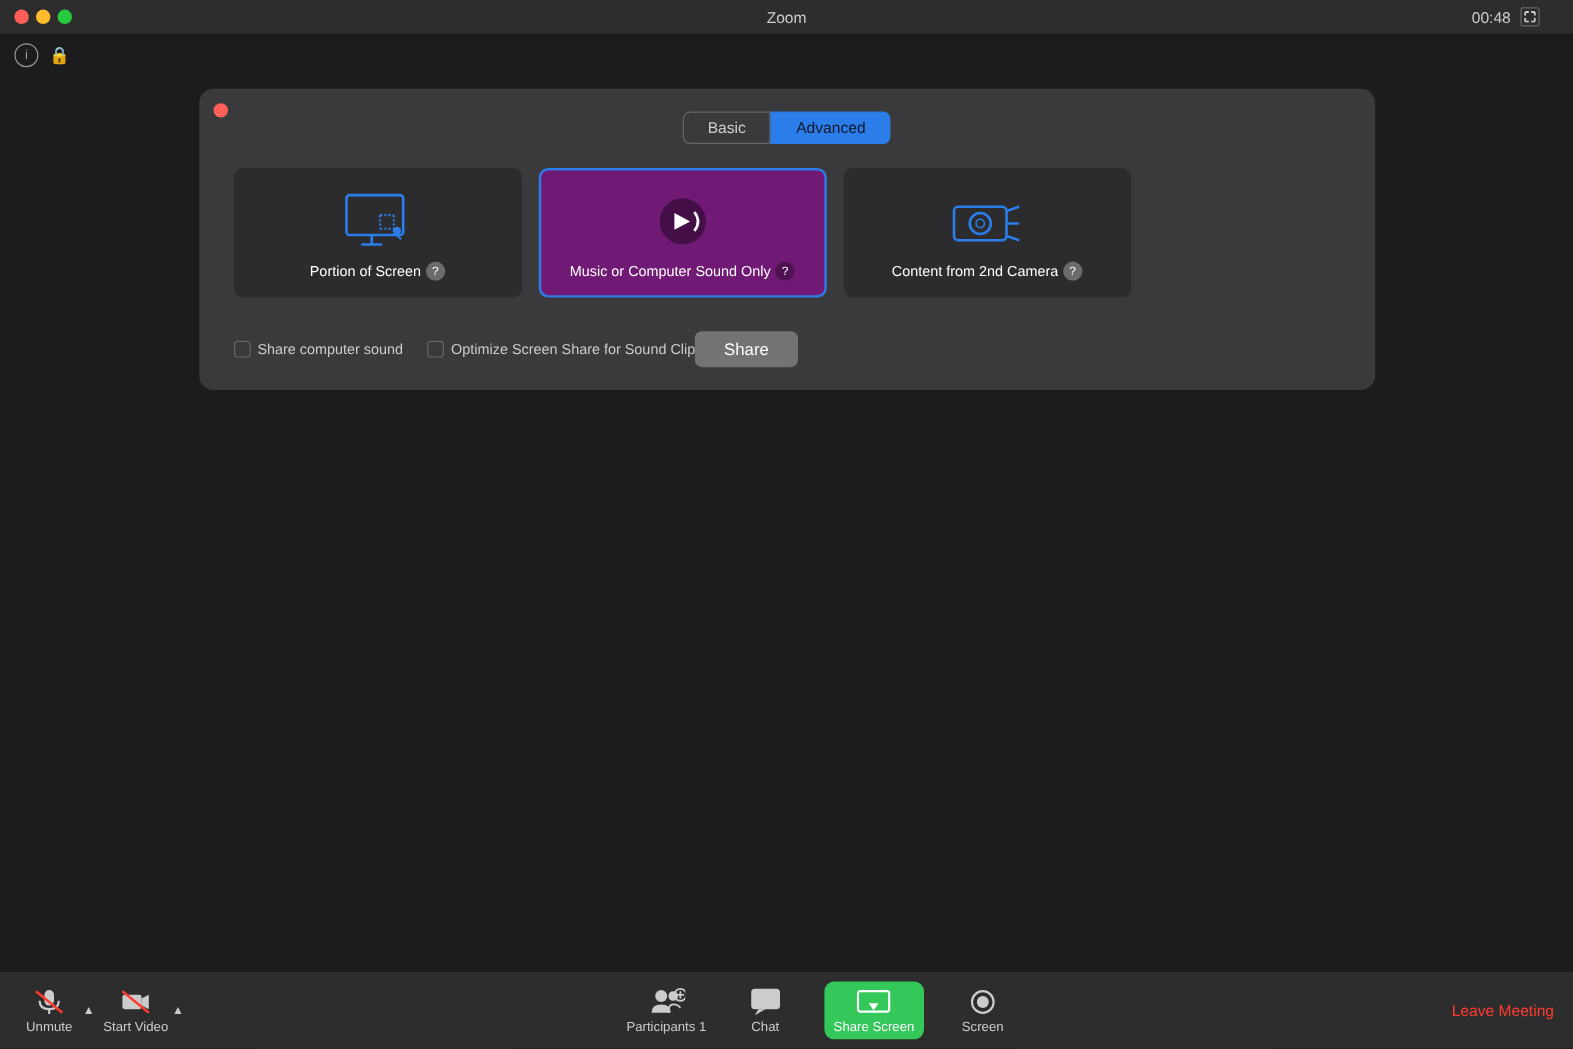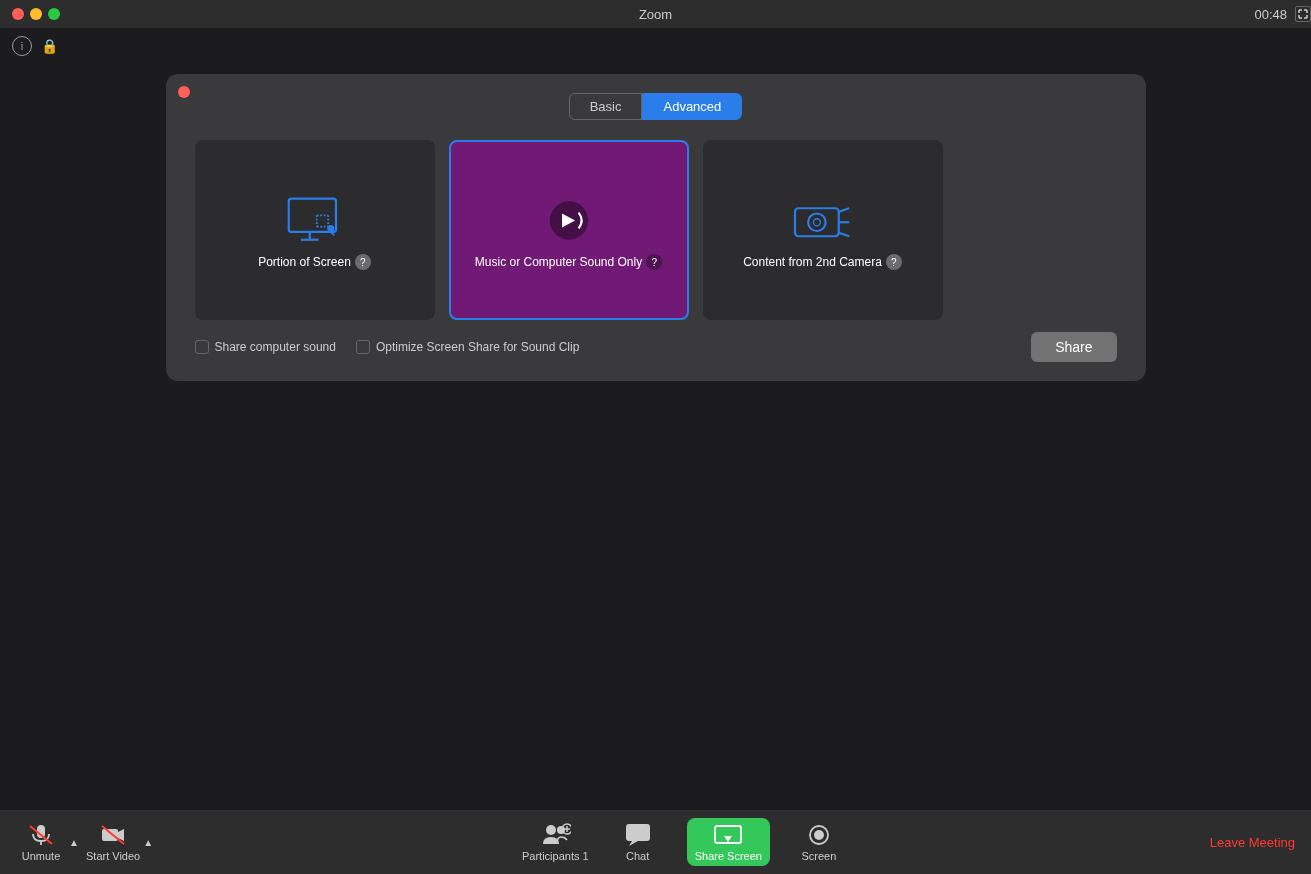--- a/index.html
+++ b/index.html
@@ -37,21 +37,21 @@
     .traffic-light {
       width: 12px;
       height: 12px;
       border-radius: 50%;
     }
     .tl-close { background: #ff5f56; }
     .tl-min { background: #ffbd2e; }
     .tl-max { background: #27c93f; }
     .title-bar-right {
       position: absolute;
-      right: 0;
+      right: 28px;
       display: flex;
       align-items: center;
       gap: 8px;
       font-size: 13px;
       color: #ccc;
     }
     .fullscreen-btn {
       width: 16px;
       height: 16px;
       border: 1px solid #666;
@@ -144,36 +144,36 @@
       background: transparent;
     }
     .tab-btn:first-child {
       border-radius: 6px 0 0 6px;
     }
     .tab-btn:last-child {
       border-radius: 0 6px 6px 0;
     }
     .tab-btn.active {
       background: #2b7de9;
-      color: #ffffff;
+      color: #0f172a;
       border-color: #2b7de9;
     }
 
     
     .cards-grid {
       display: flex;
       gap: 14px;
       justify-content: flex-start;
       flex-wrap: wrap;
       padding: 0 10px;
     }
 
     .card {
       width: 240px;
-      height: 180px;
+      height: 108px;
       background: #2c2c2e;
       border-radius: 8px;
       display: flex;
       flex-direction: column;
       align-items: center;
       justify-content: center;
       cursor: pointer;
       position: relative;
       border: 2px solid transparent;
     }
@@ -240,22 +240,21 @@
       left: 50px;
       border-left: 7px solid transparent;
       border-right: 7px solid transparent;
       border-bottom: 7px solid #f5f5f5;
     }
 
     
     .dialog-bottom {
       display: flex;
       align-items: center;
-      justify-content: space-between;
-      margin-top: 12px;
+      margin-top: 28px;
       padding: 0 10px;
     }
     .checkboxes {
       display: flex;
       gap: 20px;
       align-items: center;
     }
     .checkbox-item {
       display: flex;
       align-items: center;

